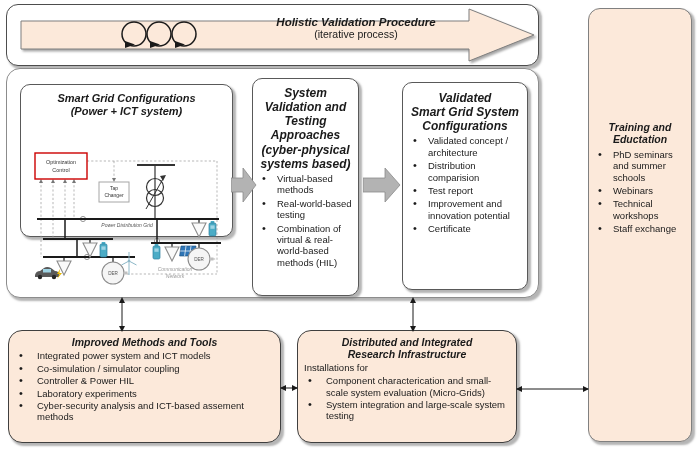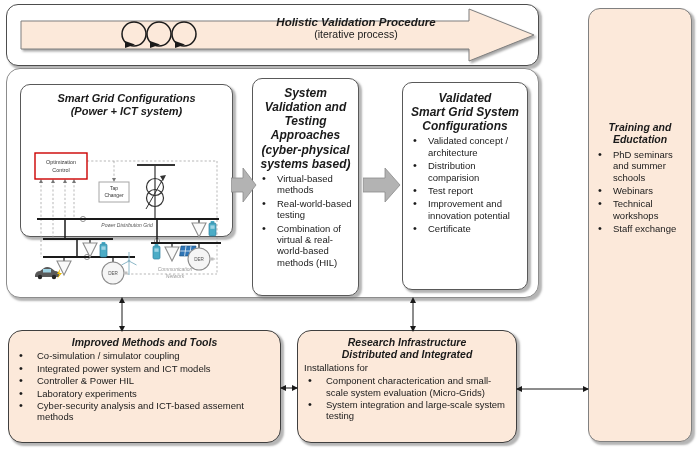--- a/index.html
+++ b/index.html
@@ -255,32 +255,32 @@
       <li>PhD seminars and summer schools</li>
       <li>Webinars</li>
       <li>Technical workshops</li>
       <li>Staff exchange</li>
     </ul>
   </div>
 
   <div id="improved" class="pbox">
     <div class="title">Improved Methods and Tools</div>
     <ul class="blist">
+      <li>Integrated power system and ICT models</li>
       <li>Co-simulation / simulator coupling</li>
-      <li>Integrated power system and ICT models</li>
       <li>Controller &amp; Power HIL</li>
       <li>Laboratory experiments</li>
       <li>Cyber-security analysis and ICT-based assement methods</li>
     </ul>
   </div>
 
   <div id="infrastructure" class="pbox">
     <div class="title">
+      <div>Distributed and Integrated</div>
       <div>Research Infrastructure</div>
-      <div>Distributed and Integrated</div>
     </div>
     <div class="intro">Installations for</div>
     <ul class="blist">
       <li>Component characterication and small-scale system evaluation (Micro-Grids)</li>
       <li>System integration and large-scale system testing</li>
     </ul>
   </div>
 
   <svg id="connectors" width="698" height="450" viewBox="0 0 698 450" style="pointer-events:none;">
     <g stroke="#1a1a1a" stroke-width="1">

